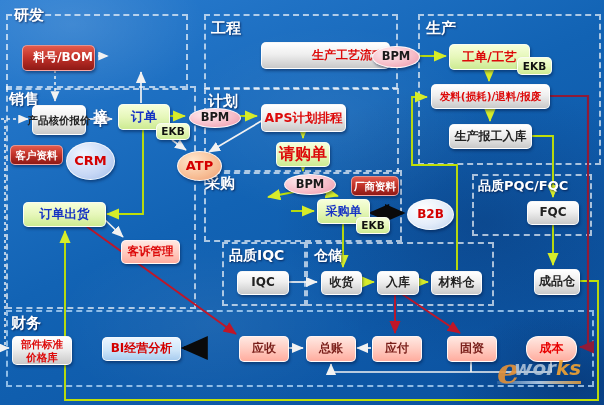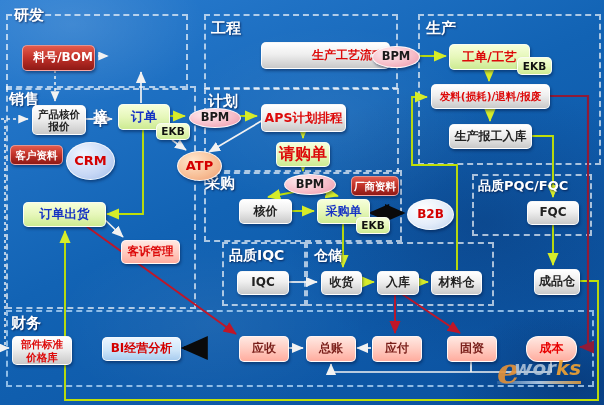--- a/index.html
+++ b/index.html
@@ -148,21 +148,21 @@
   <div class="slabel" style="left:208px;top:92px;">计划</div>
   <div class="slabel" style="left:426px;top:19px;">生产</div>
   <div class="slabel" style="left:205px;top:174px;">采购</div>
   <div class="slabel" style="left:229px;top:247px;font-size:14px;">品质IQC</div>
   <div class="slabel" style="left:314px;top:247px;font-size:14px;">仓储</div>
   <div class="slabel" style="left:478px;top:177px;font-size:13px;">品质PQC/FQC</div>
   <div class="slabel" style="left:11px;top:314px;">财务</div>
 
   <div class="box redbox" style="left:22px;top:45px;width:62px;height:24px;font-size:12px;padding-left:9px;">料号/BOM</div>
 
-  <div class="box gray" style="left:32px;top:105px;width:52px;height:28px;font-size:10.5px;flex-direction:column;justify-content:center;">
+  <div class="box gray" style="left:32px;top:105px;width:52px;height:28px;font-size:10.5px;flex-direction:row;justify-content:center;">
     <span>产品核价</span>
     <span>报价</span>
   </div>
   <div class="slabel vtext" style="left:92px;top:96px;font-size:14px;">接单</div>
   <div class="box green tblue" style="left:118px;top:104px;width:50px;height:24px;font-size:13px;">订单</div>
   <div class="box green" style="left:156px;top:123px;width:32px;height:15px;font-size:10.5px;">EKB</div>
 
   <div class="box redbox" style="left:10px;top:145px;width:51px;height:18px;font-size:10.5px;">客户资料</div>
   <div class="box ellipse crmell" style="left:66px;top:142px;width:47px;height:36px;font-size:13px;">CRM</div>
   <div class="box green tblue" style="left:23px;top:202px;width:81px;height:23px;font-size:12.5px;">订单出货</div>
@@ -170,21 +170,20 @@
 
   <div class="box gray tred" style="left:261px;top:42px;width:82px;height:25px;font-size:12px;padding-left:45px;">生产工艺流程</div>
   <div class="box ellipse pinkell" style="left:372px;top:46px;width:46px;height:20px;font-size:11.5px;">BPM</div>
   <div class="box gray tred" style="left:261px;top:104px;width:83px;height:26px;font-size:12.5px;">APS计划排程</div>
   <div class="box ellipse pinkell" style="left:189px;top:108px;width:50px;height:18px;font-size:11.5px;">BPM</div>
   <div class="box ellipse atpell" style="left:177px;top:151px;width:43px;height:28px;font-size:13px;">ATP</div>
   <div class="box green tred" style="left:276px;top:142px;width:52px;height:23px;font-size:16px;">请购单</div>
 
   <div class="box ellipse pinkell" style="left:284px;top:174px;width:50px;height:19px;font-size:11.5px;">BPM</div>
   <div class="box redbox" style="left:351px;top:176px;width:46px;height:18px;font-size:10.5px;">厂商资料</div>
-  <div class="box gray" style="left:239px;top:199px;width:51px;height:23px;font-size:12px;">核价</div>
   <div class="box green tblue" style="left:317px;top:199px;width:51px;height:23px;font-size:12px;">采购单</div>
   <div class="box green" style="left:356px;top:217px;width:32px;height:15px;font-size:10.5px;">EKB</div>
   <div class="box ellipse b2bell" style="left:407px;top:199px;width:45px;height:29px;font-size:12px;">B2B</div>
 
   <div class="box green tred" style="left:449px;top:44px;width:79px;height:24px;font-size:12.5px;">工单/工艺</div>
   <div class="box green" style="left:517px;top:57px;width:33px;height:16px;font-size:10.5px;">EKB</div>
   <div class="box gray tred" style="left:431px;top:84px;width:117px;height:23px;font-size:10.5px;">发料(损耗)/退料/报废</div>
   <div class="box gray" style="left:449px;top:124px;width:81px;height:23px;font-size:12px;">生产报工入库</div>
 
   <div class="box gray" style="left:237px;top:271px;width:50px;height:22px;font-size:12px;">IQC</div>

